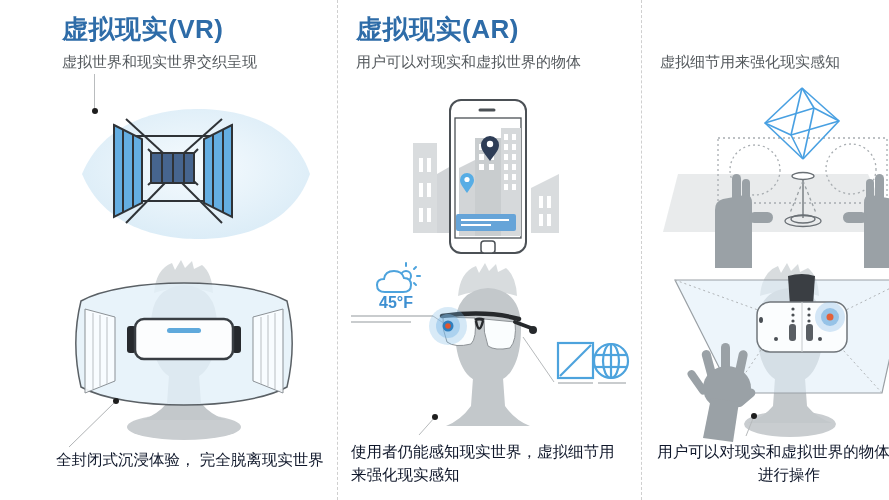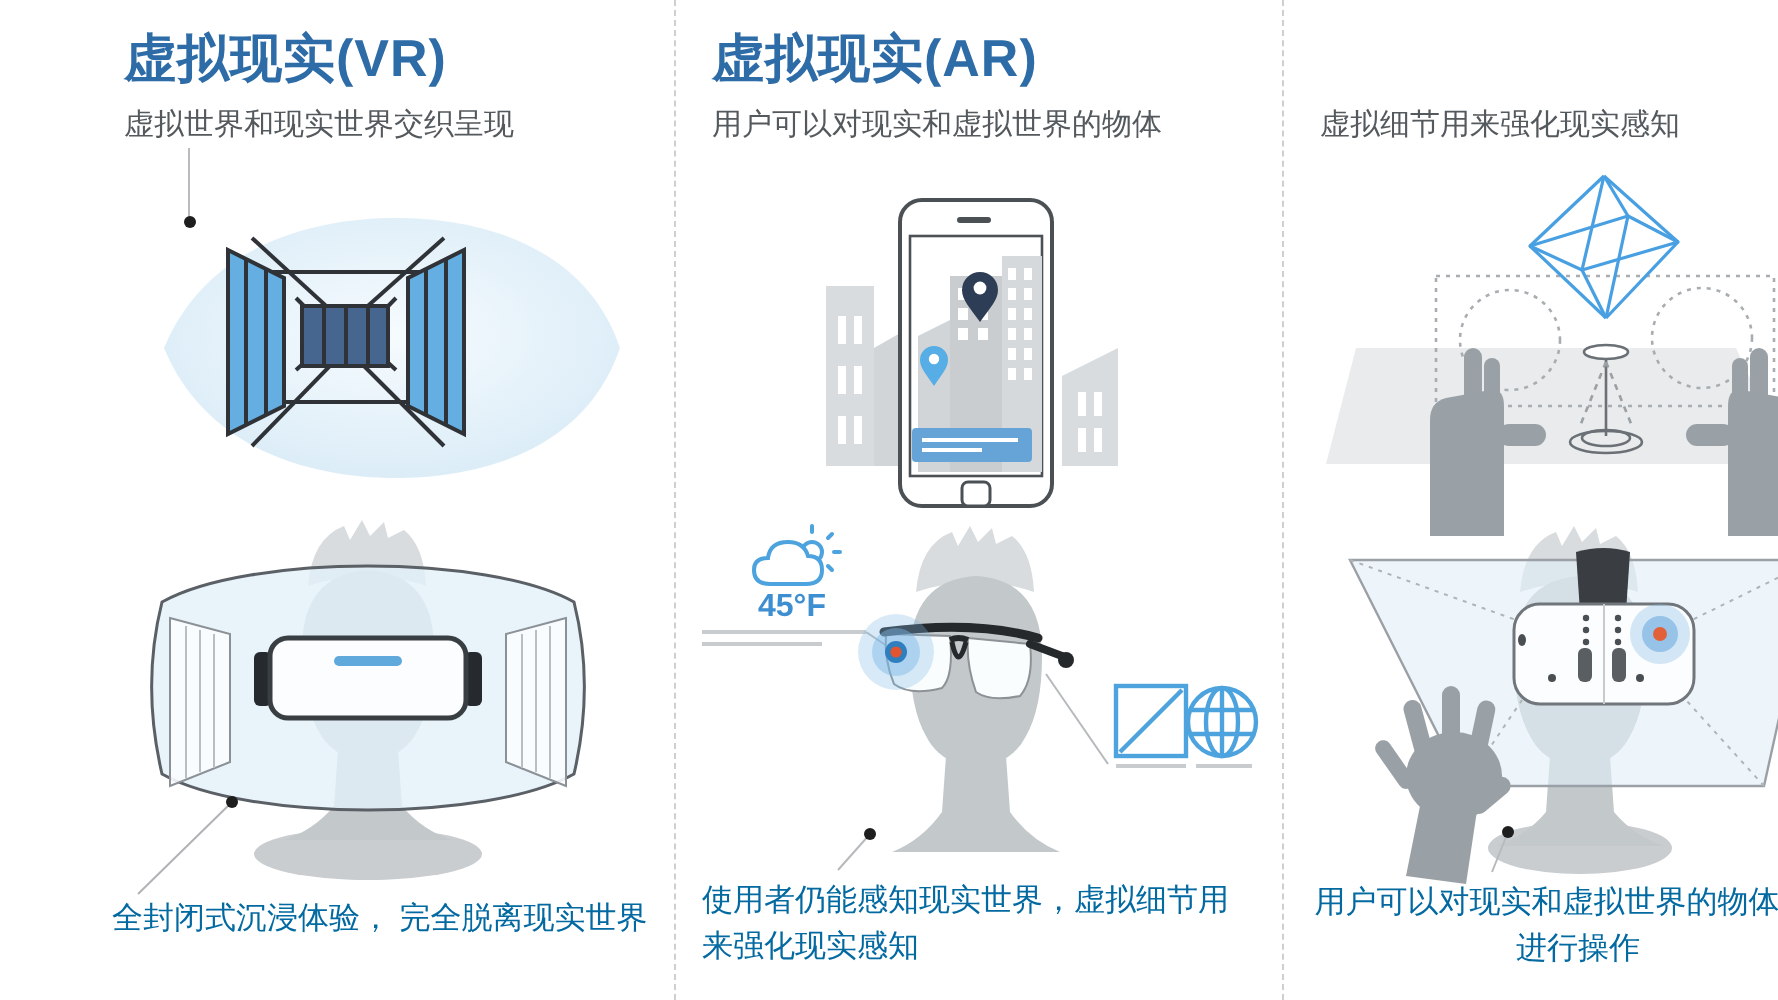--- a/index.html
+++ b/index.html
@@ -4,23 +4,23 @@
 <style>
   html,body{margin:0;padding:0;background:#fff;}
   body{width:889px;height:500px;font-family:"Liberation Sans","DejaVu Sans",sans-serif;overflow:hidden;}
   .wrap{display:flex;width:889px;height:500px;padding-left:44px;}
   .col{position:relative;height:500px;box-sizing:border-box;}
   .col-vr{width:293px;}
   .col-ar{width:304px;border-left:1px dashed #cfcfcf;}
   .col-mr{width:292px;border-left:1px dashed #cfcfcf;}
   .title{position:absolute;left:18px;top:12px;font-size:26px;font-weight:bold;color:#2e6ca8;letter-spacing:.5px;white-space:nowrap;}
   .subtitle{position:absolute;left:18px;top:53px;font-size:15px;color:#54595d;white-space:nowrap;}
-  .caption{position:absolute;font-size:15.5px;color:#0369a1;line-height:23px;}
+  .caption{position:absolute;font-size:15.5px;color:#0f172a;line-height:23px;}
   .cap-vr{left:12px;top:448px;width:280px;}
-  .cap-ar{left:13px;top:440px;width:274px;font-family:Liberation Mono, monospace;}
+  .cap-ar{left:13px;top:440px;width:274px;}
   .cap-mr{left:14px;top:440px;width:266px;text-align:center;}
   .callout-v{position:absolute;left:50px;top:74px;width:1px;height:36px;background:#b9bcbe;}
   .callout-dot-top{position:absolute;left:48px;top:108px;width:6px;height:6px;border-radius:50%;background:#1e1e1e;}
   .illus{position:absolute;}
   svg{display:block;}
 </style>
 </head>
 <body>
 
 <div class="wrap">

